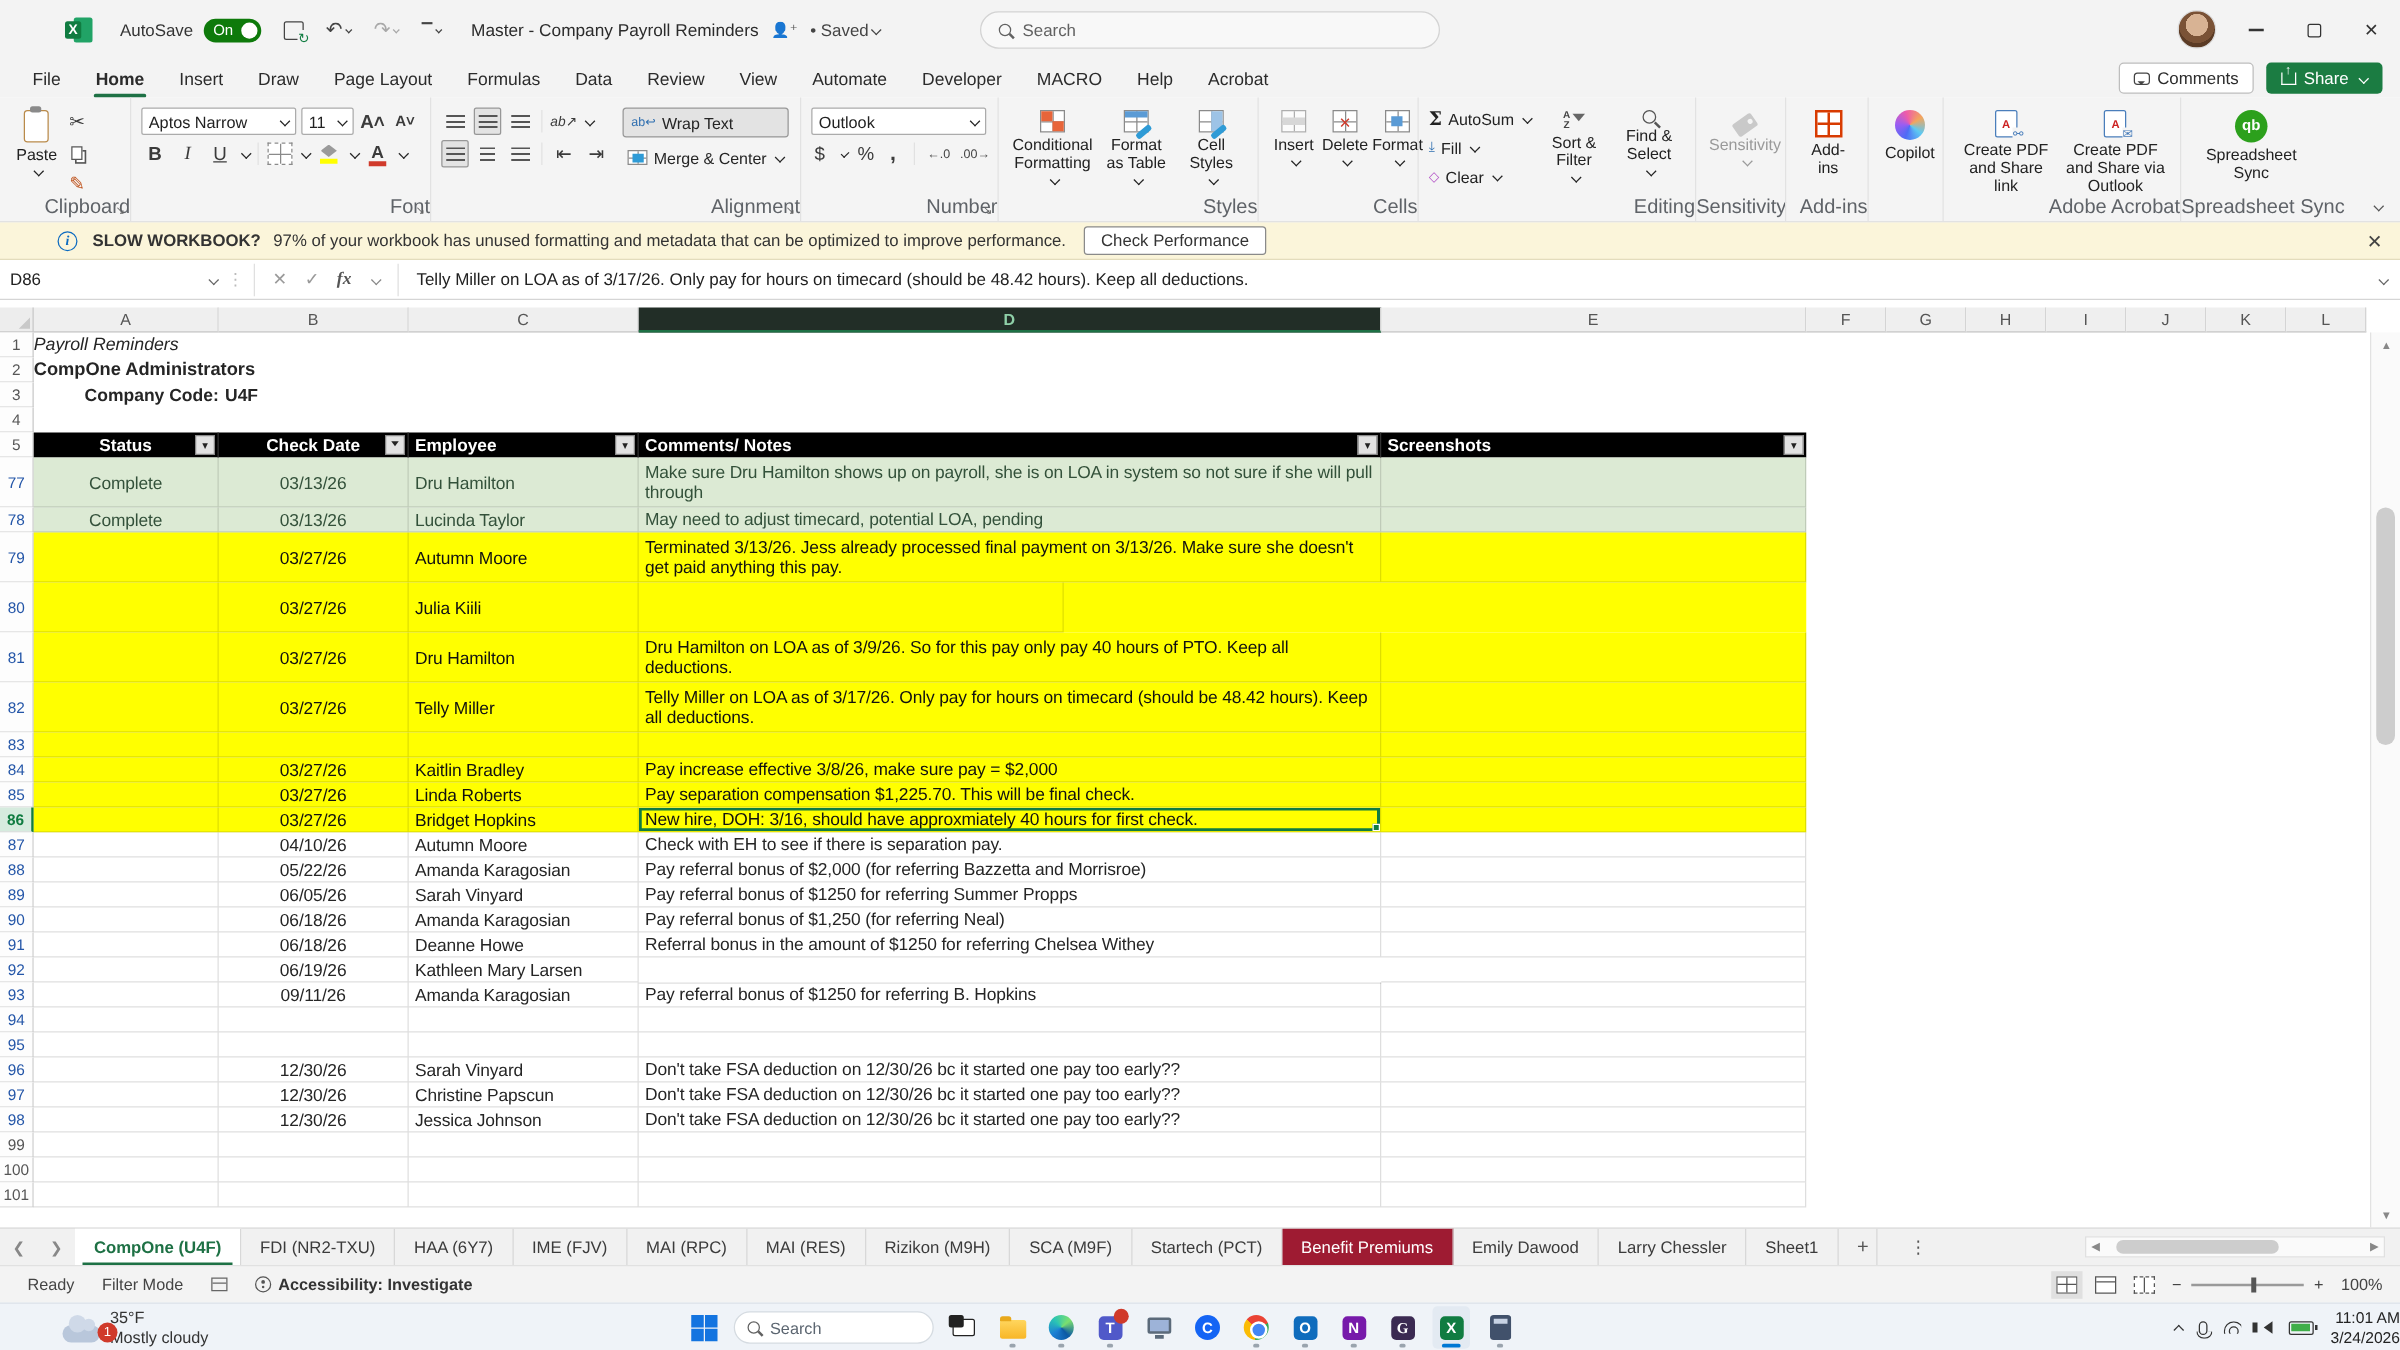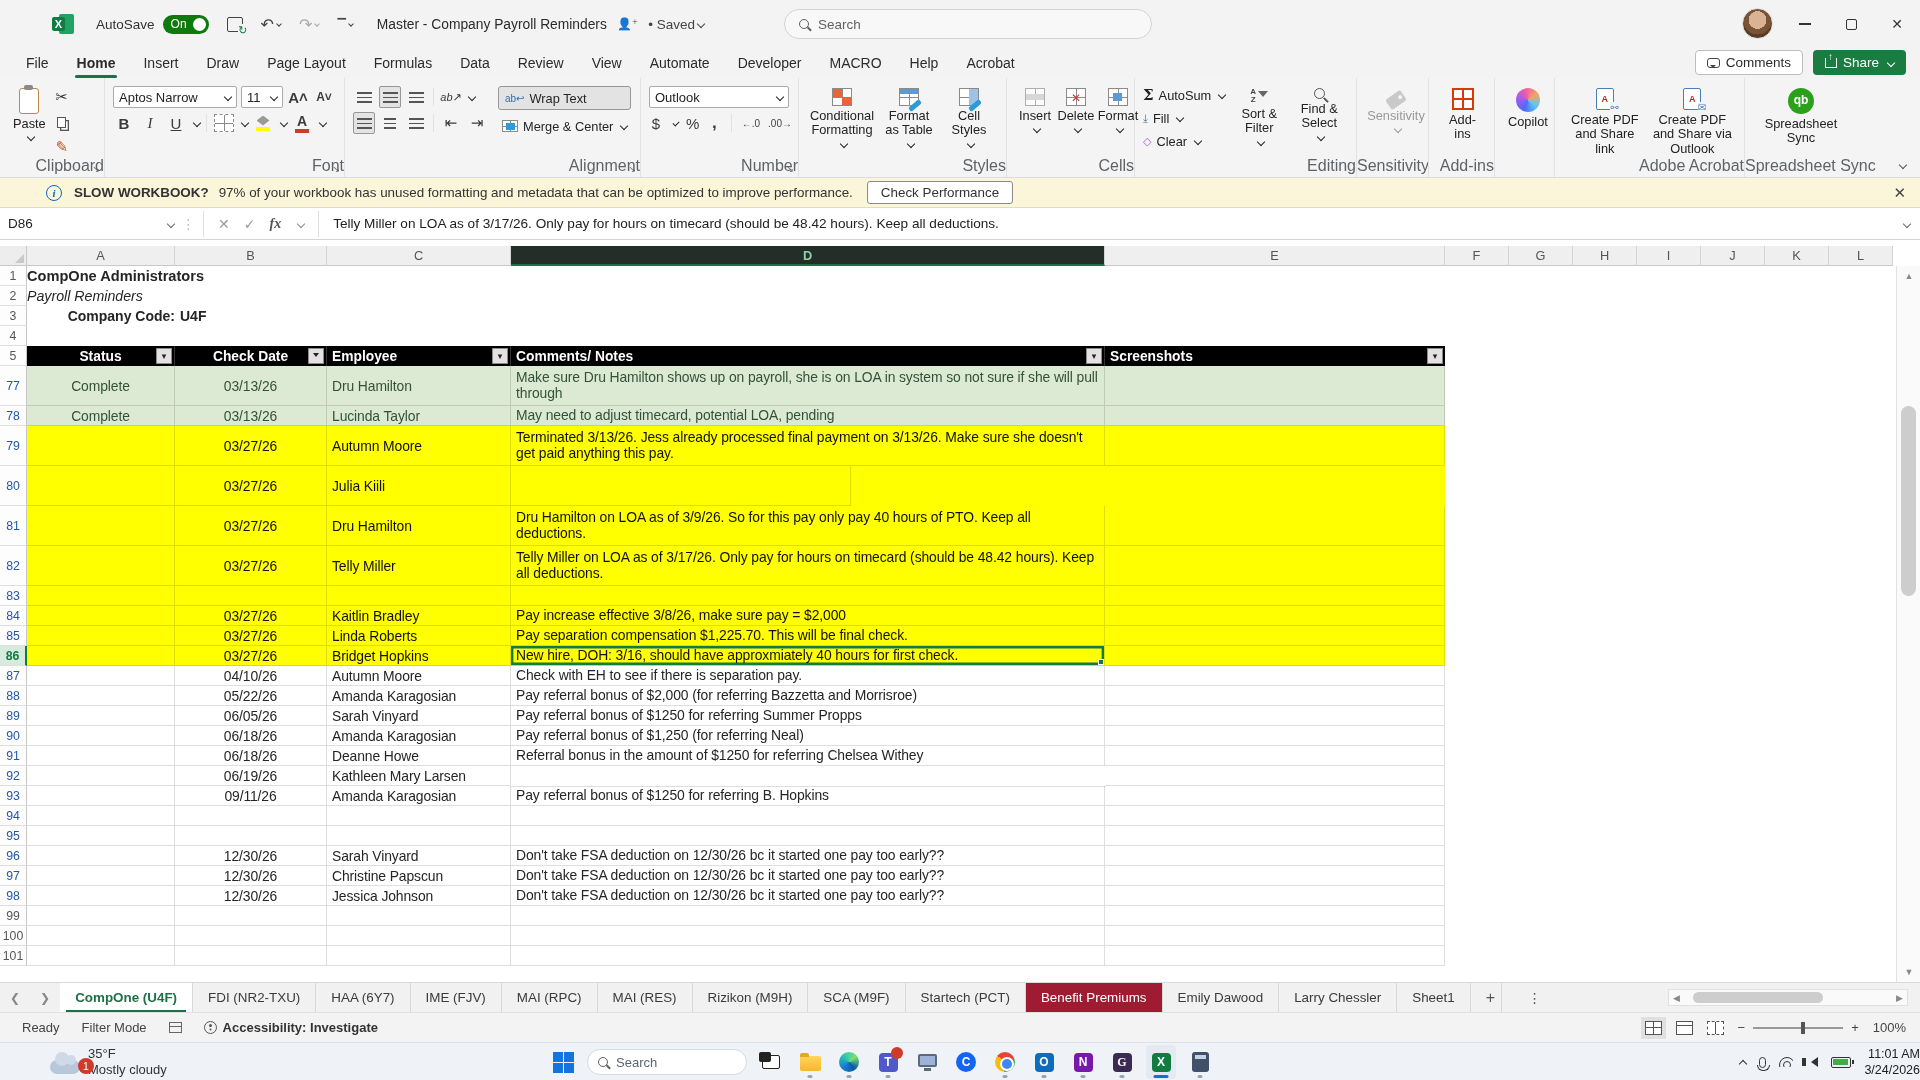--- a/index.html
+++ b/index.html
@@ -623,25 +623,25 @@
         <div class="gcell filt" style="height: 20px;">96</div>
         <div class="gcell filt" style="height: 20px;">97</div>
         <div class="gcell filt" style="height: 20px;">98</div>
         <div class="gcell" style="height: 20px;">99</div>
         <div class="gcell" style="height: 20px;">100</div>
         <div class="gcell" style="height: 20px;">101</div>
       </div>
 
     <div class="rowsbody">
 
+      <div class="infor" style="font-style:italic;font-size:14.2px">
+          <span>Payroll Reminders</span>
+        </div>
       <div class="infor" style="font-weight:bold;font-size:14.6px">
           <span>CompOne Administrators</span>
-        </div>
-      <div class="infor" style="font-style:italic;font-size:14.2px">
-          <span>Payroll Reminders</span>
         </div>
       <div class="infor" style="font-weight:bold">
         <span style="display:inline-block;width:148px;text-align:right">Company Code:</span>
         <span style="padding-left:5px">U4F</span>
       </div>
       <div class="infor"></div>
 
       <div class="header-row">
         <div class="hcell" style="width:148px;justify-content:center">
             <span class="txt">Status</span>

